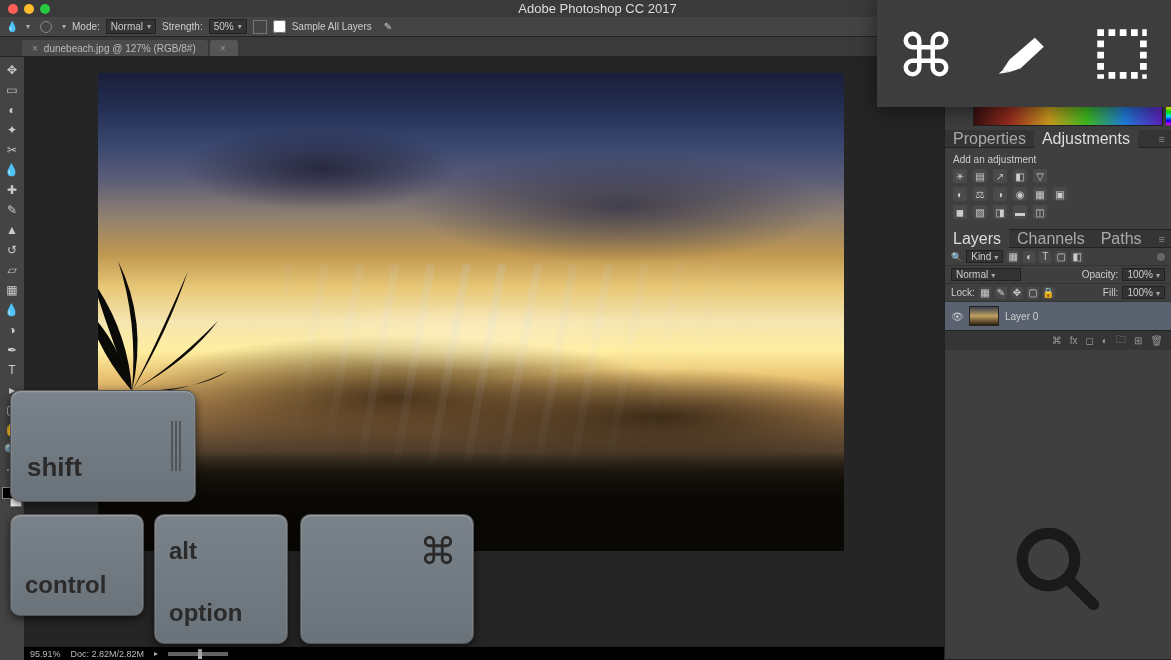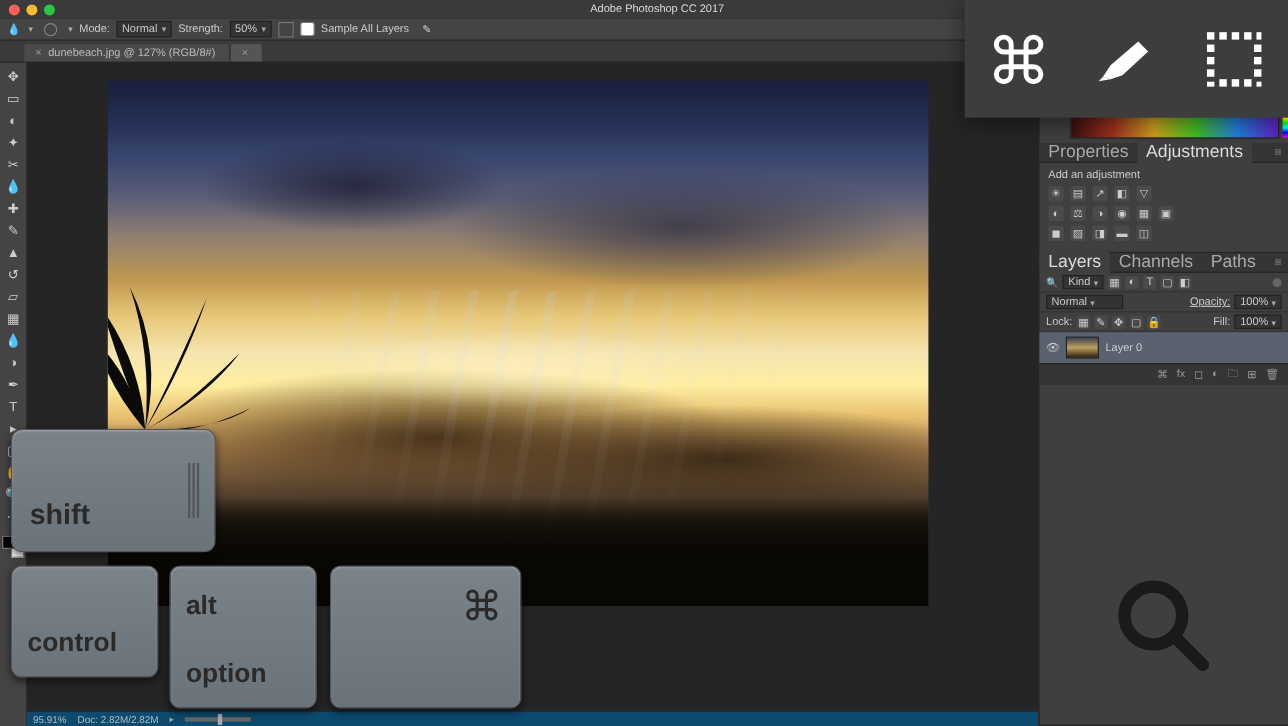--- a/index.html
+++ b/index.html
@@ -19,21 +19,21 @@
     background: #3a3a3a;
     display: flex;
     align-items: center;
     position: relative;
   }
   .traffic { display: flex; gap: 6px; margin-left: 8px; }
   .traffic span { width: 10px; height: 10px; border-radius: 50%; display: inline-block; }
   .tl-red { background:#ff5f57; }
   .tl-yellow { background:#ffbd2e; }
   .tl-green { background:#28c940; }
-  .titlebar .apptitle { position:absolute; left:0; right:0; text-align:center; font-size:10px; color:#ddd; pointer-events:none;margin-left:24px; }
+  .titlebar .apptitle { position:absolute; left:0; right:0; text-align:center; font-size:13px; color:#ddd; pointer-events:none;margin-left:24px; }
   
   .optbar {
     height: 20px;
     background: #444;
     border-bottom: 1px solid #222;
     display: flex;
     align-items: center;
     gap: 6px;
     padding: 0 6px;
     font-size: 10px;
@@ -109,21 +109,21 @@
     position:absolute; left:-10px; bottom:40px; width:200px; height:280px;
   }
   .canvas-img .treeline {
     position:absolute; left:0; right:0; bottom:0; height:100px;
     background: linear-gradient(to bottom, transparent 0%, rgba(10,8,4,0.6) 20%, #0a0804 50%);
   }
 
   
   .statusbar {
     position:absolute; left:0; bottom:0; height:14px; width:920px;
-    background:#0c4a6e; border-top:1px solid #222;
+    background:#000000; border-top:1px solid #222;
     display:flex; align-items:center; gap:10px; padding:0 6px;
     font-size:9px; color:#bbb;
   }
   .statusbar .slider { width:60px; height:4px; background:#666; position:relative; }
   .statusbar .slider::after { content:""; position:absolute; left:50%; top:-3px; width:4px; height:10px; background:#aaa; }
 
   
   .rpanels {
     width: 227px;
     background:#3f3f3f;
@@ -350,21 +350,21 @@
           <span class="ic">T</span>
           <span class="ic">▢</span>
           <span class="ic">◧</span>
           <span class="ic" style="background:#666;border-radius:6px;width:8px;height:8px;margin-left:auto;"></span>
         </div>
         <div class="lay-row">
           <span class="sel" style="min-width:70px;">
             <span>Normal</span>
             <span class="chev">▾</span>
           </span>
-          <span style="margin-left:auto;text-decoration:underline;">Opacity:</span>
+          <span style="margin-left:auto;">Opacity:</span>
           <span class="sel">
             <span>100%</span>
             <span class="chev">▾</span>
           </span>
         </div>
         <div class="lay-row">
           <span>Lock:</span>
           <span class="ic">▦</span>
           <span class="ic">✎</span>
           <span class="ic">✥</span>

